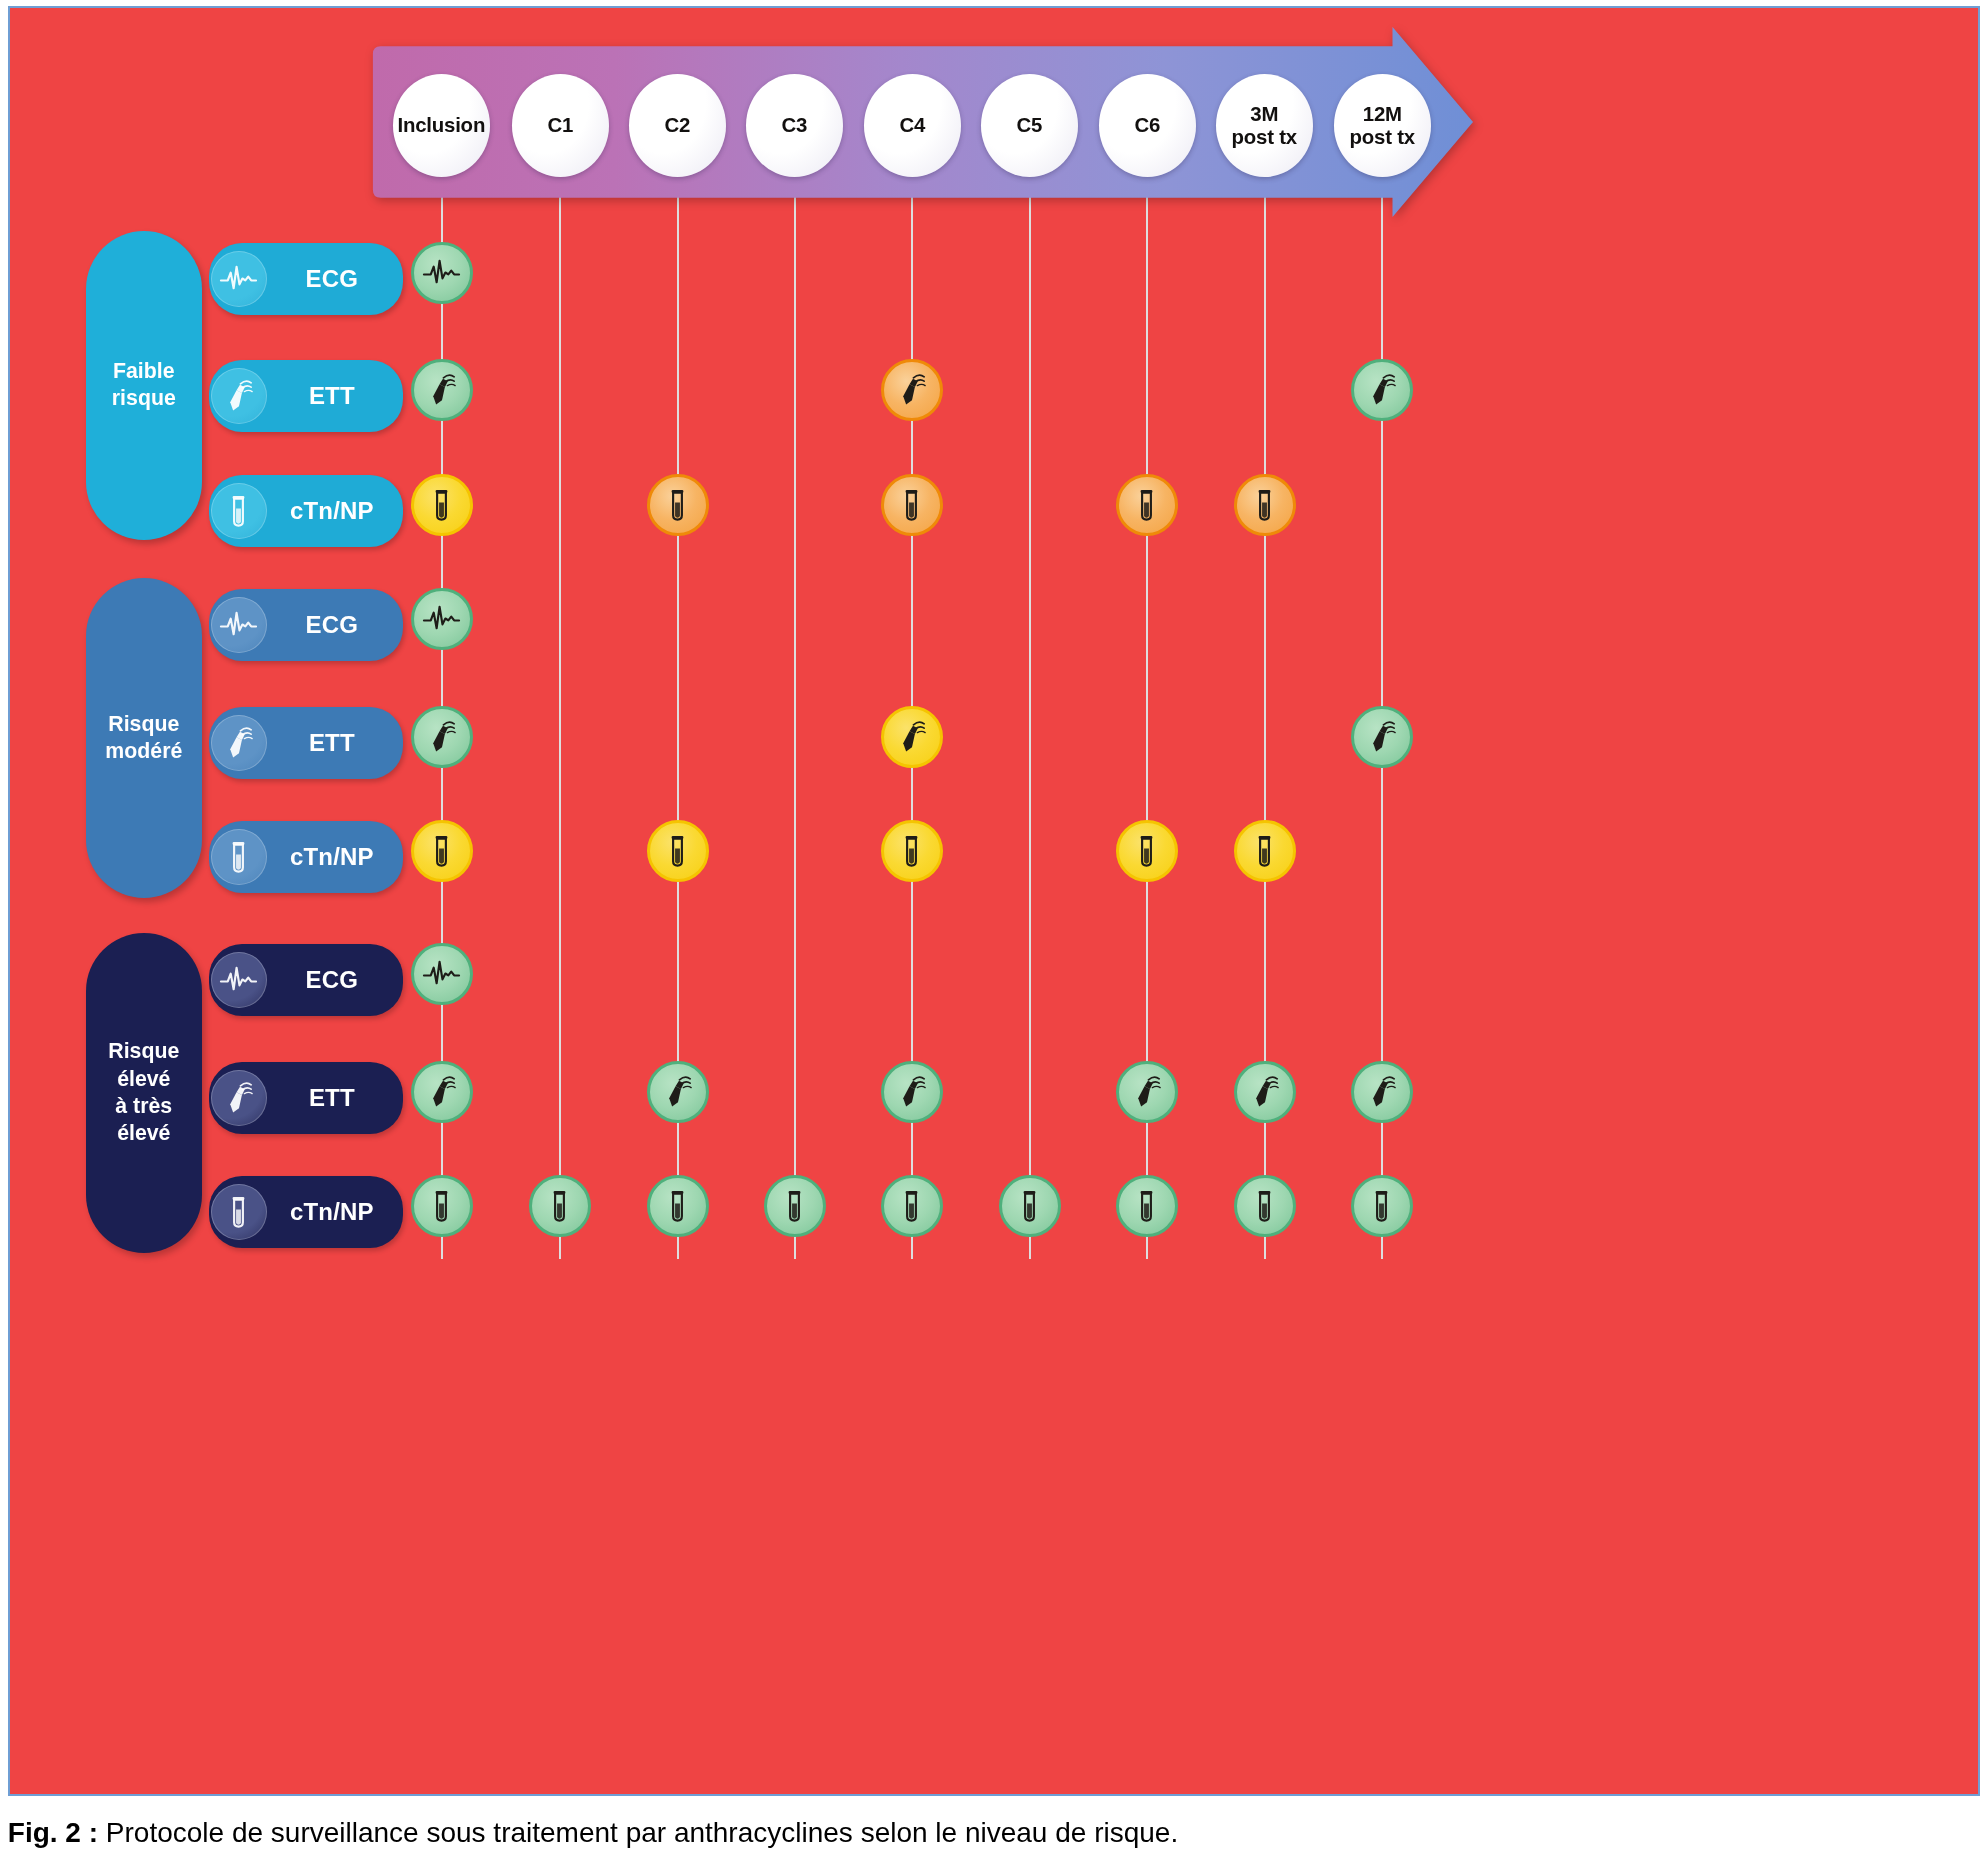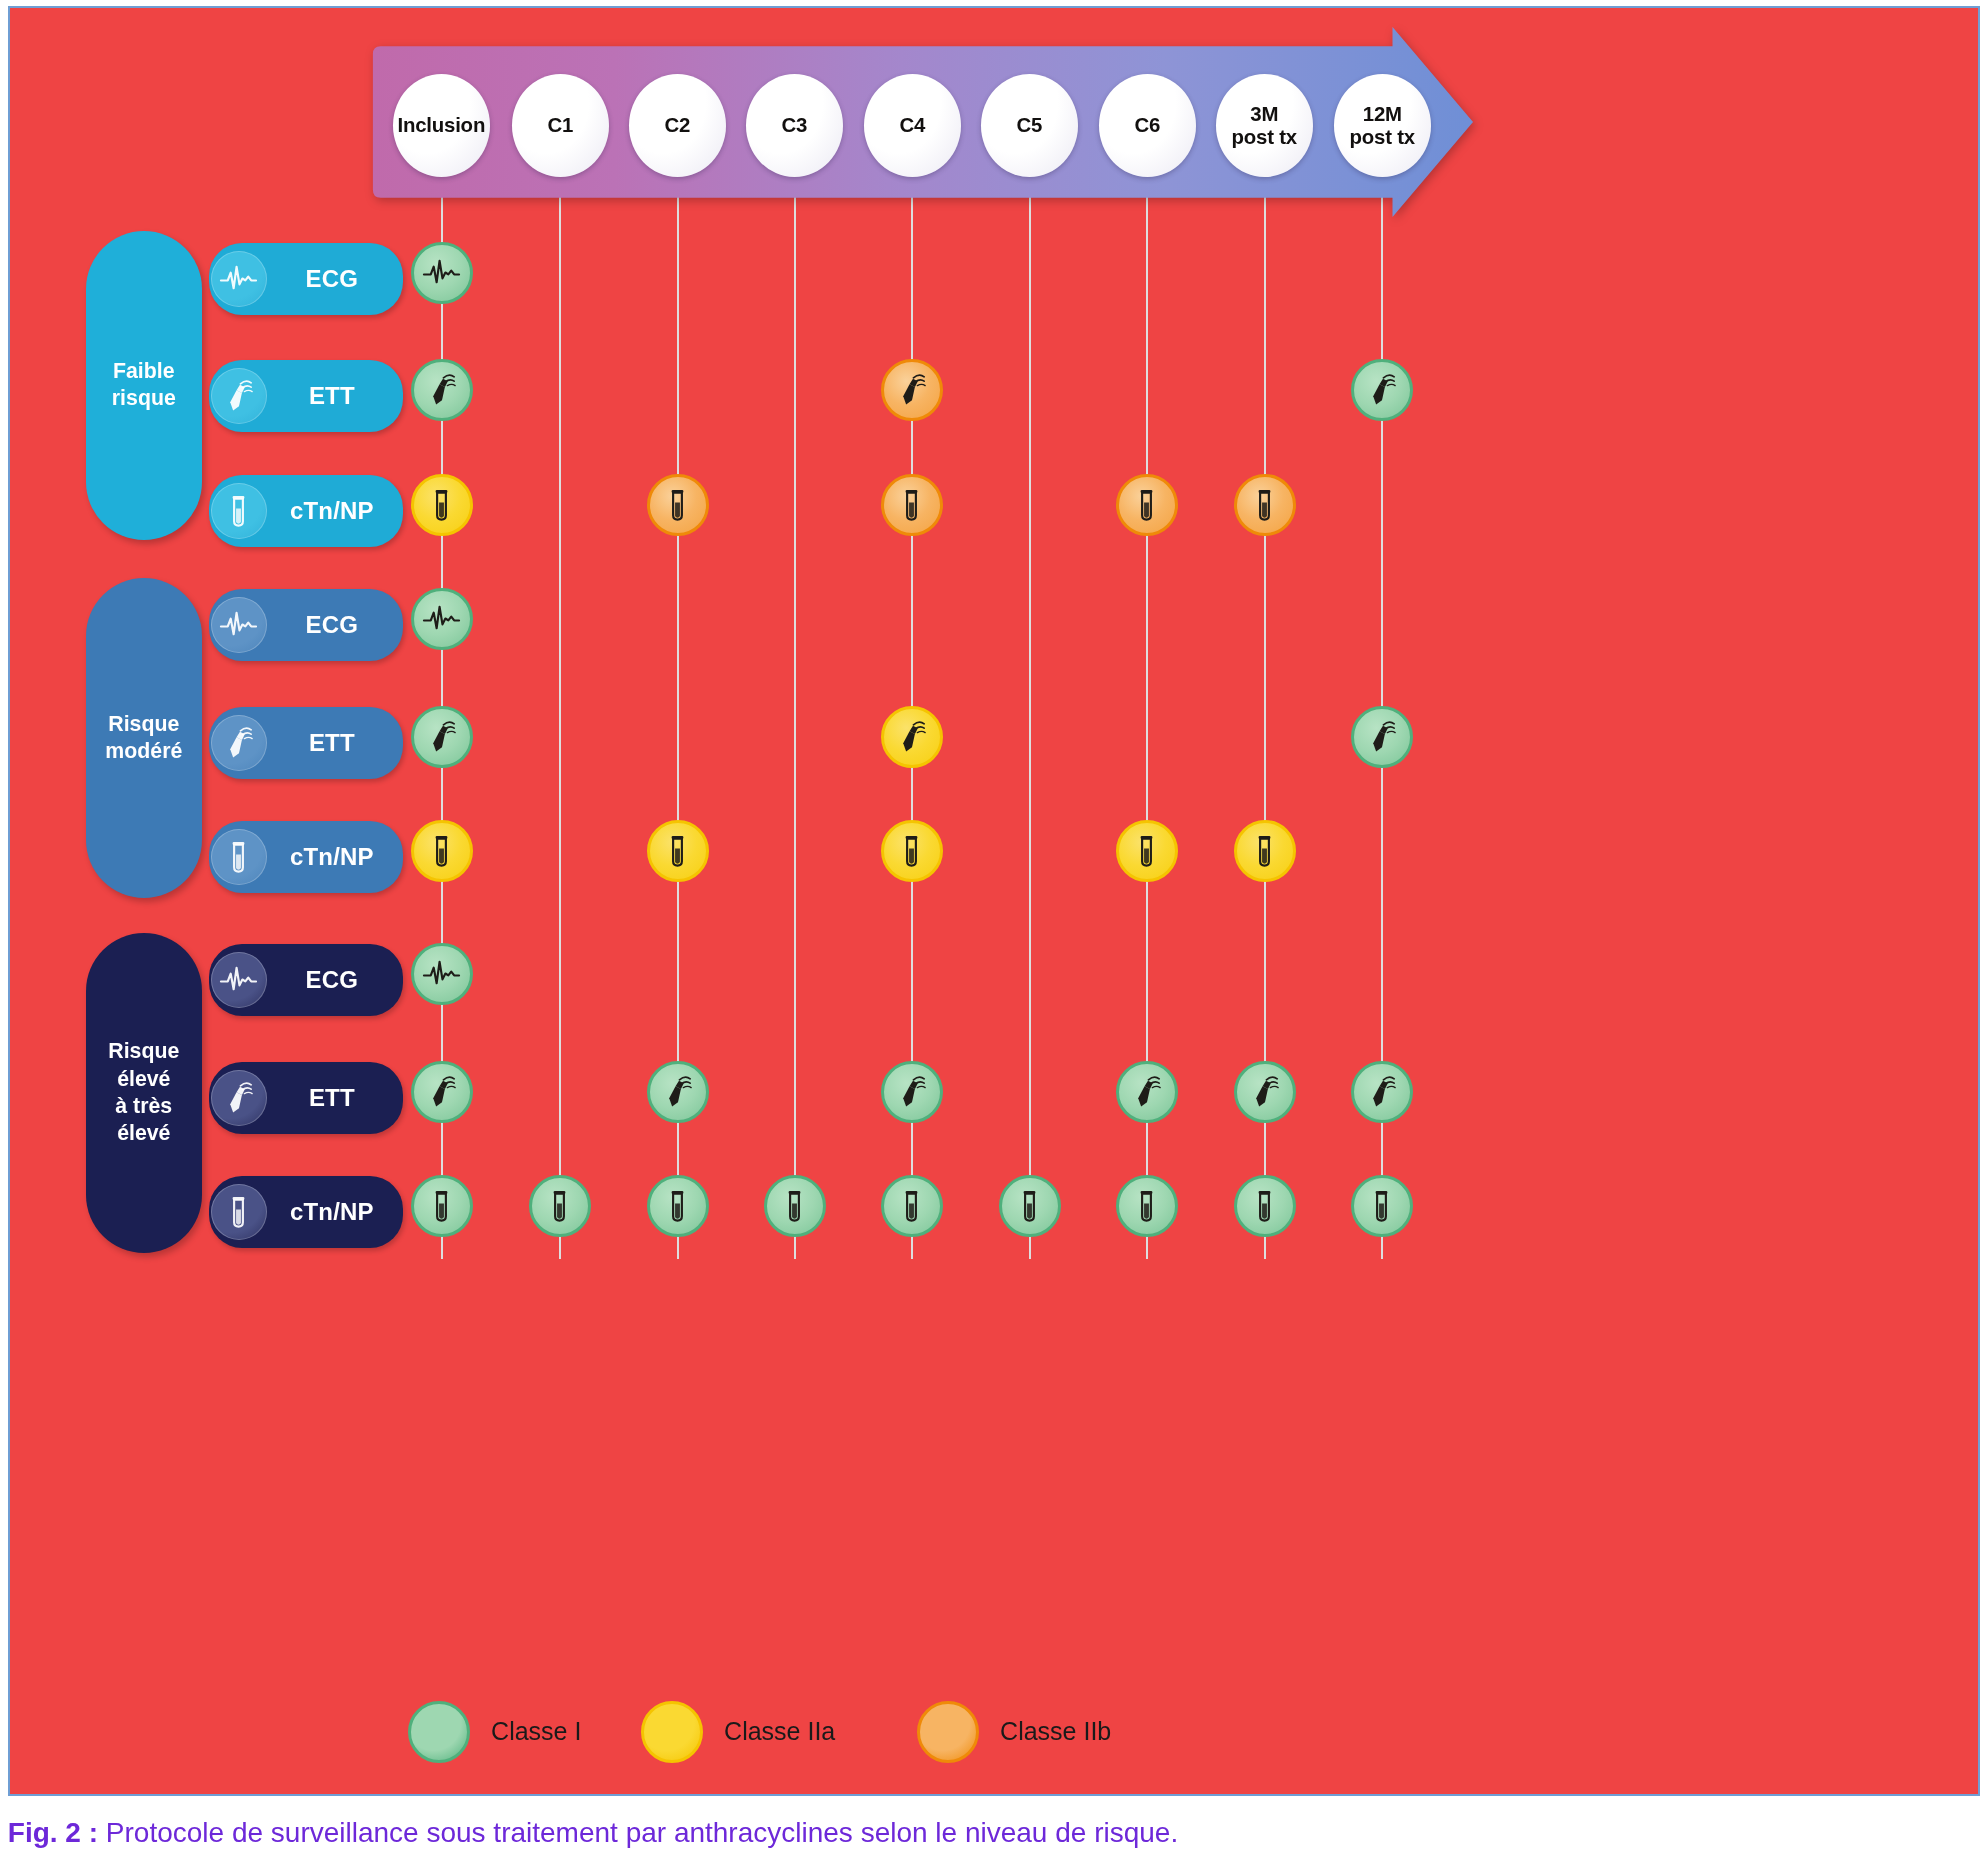--- a/index.html
+++ b/index.html
@@ -163,21 +163,21 @@
     color: #1a1a1a;
     white-space: nowrap;
   }
 
   
   #caption {
     position: absolute;
     left: 7.8px; top: 1817px;
     width: 1972px;
     font-size: 28px;
-    color: #6d28d9;
+    color: #000000;
     white-space: nowrap;
   }
   #caption .cap-bold { font-weight: bold; }
 </style>
 </head>
 <body>
 
 <div id="figure-frame">
 
   <div id="drop-lines">
@@ -595,33 +595,19 @@
       </div>
       <div class="marker cls-I" style="left: 1341px; top: 1167px;">
         <svg width="39" height="39" viewBox="0 0 40 40">
           <rect x="14" y="5" width="12" height="3" rx="1.2" fill="#1e1c18"></rect>
           <path d="M15.5 8 L15.5 31 Q15.5 35.5 20 35.5 Q24.5 35.5 24.5 31 L24.5 8 Z" fill="none" stroke="#1e1c18" stroke-width="2.2"></path>
           <path d="M17.5 18 L17.5 31 Q17.5 33.5 20 33.5 Q22.5 33.5 22.5 31 L22.5 18 Z" fill="#1e1c18" opacity="0.85"></path>
         </svg>
       </div>
     </div>
 
-  <div id="legend">
-      <div class="legend-entry" style="left: 0px; top: 0px;">
-        <div class="legend-swatch" style="background: radial-gradient(circle at 40% 34%, rgb(158, 215, 177) 0%, rgb(158, 215, 177) 55%, rgb(79, 176, 124) 100%); border: 3.9px solid rgb(79, 176, 124);"></div>
-        <div class="legend-text">Classe I</div>
-      </div>
-      <div class="legend-entry" style="left: 233px; top: 0px;">
-        <div class="legend-swatch" style="background: radial-gradient(circle at 40% 34%, rgb(250, 217, 50) 0%, rgb(250, 217, 50) 55%, rgb(245, 196, 0) 100%); border: 3.9px solid rgb(245, 196, 0);"></div>
-        <div class="legend-text">Classe IIa</div>
-      </div>
-      <div class="legend-entry" style="left: 509px; top: 0px;">
-        <div class="legend-swatch" style="background: radial-gradient(circle at 40% 34%, rgb(247, 180, 99) 0%, rgb(247, 180, 99) 55%, rgb(239, 138, 8) 100%); border: 3.9px solid rgb(239, 138, 8);"></div>
-        <div class="legend-text">Classe IIb</div>
-      </div>
-    </div>
 
 </div>
 
 <div id="caption">
   <span class="cap-bold">Fig. 2 :</span><span> Protocole de surveillance sous traitement par anthracyclines selon le niveau de risque.</span>
 </div>
 
 
 </body></html>

